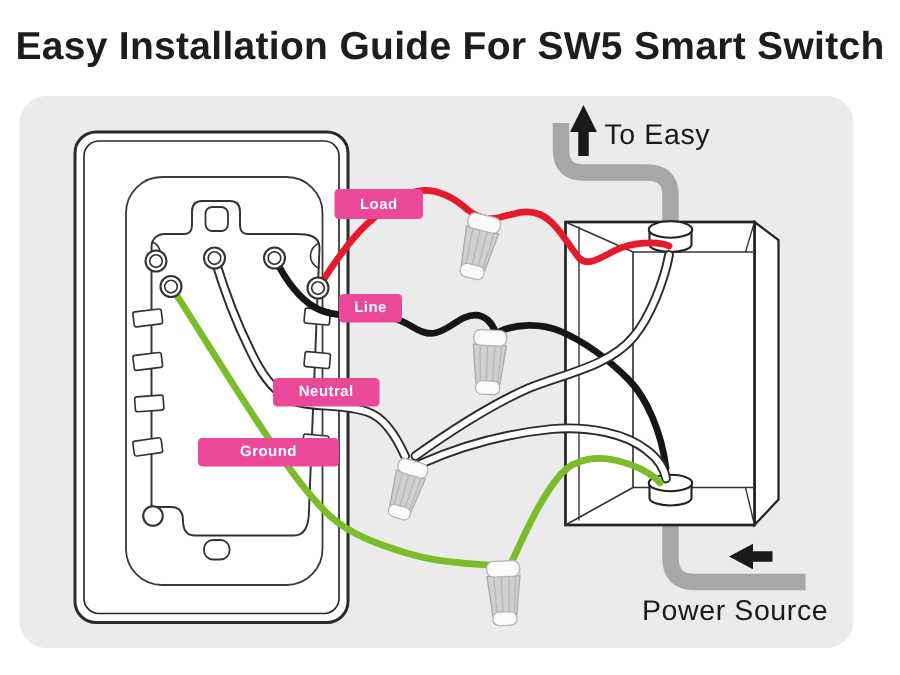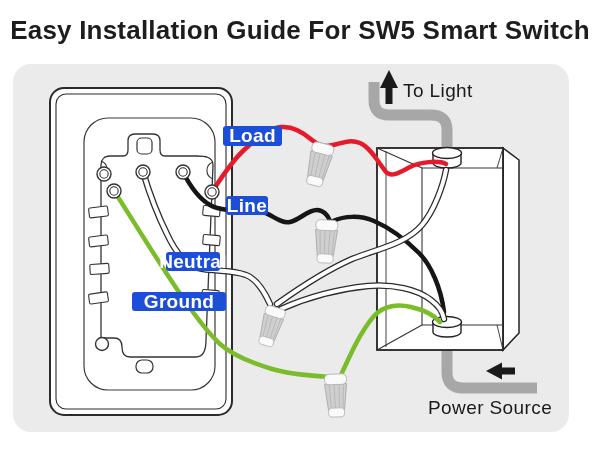--- a/index.html
+++ b/index.html
@@ -3,26 +3,26 @@
 <meta charset="utf-8">
 <style>
   html,body{margin:0;padding:0;background:#ffffff;}
   .stage{position:relative;width:600px;height:450px;overflow:hidden;
          font-family:"Liberation Sans",sans-serif;background:#ffffff;}
   .title{position:absolute;left:0;top:15px;width:600px;text-align:center;
          font-size:26px;font-weight:bold;color:#1d1d1f;letter-spacing:.2px;}
   .panel{position:absolute;left:13px;top:64px;width:556px;height:368px;
          background:#ebebeb;border-radius:18px;}
   svg.diagram{position:absolute;left:0;top:0;}
-  .badge{position:absolute;background:#1d4ed8;color:#ffffff;border-radius:3px;
-         font-size:19px;font-weight:bold;letter-spacing:.3px;
+  .badge{position:absolute;background:#ec4899;color:#ffffff;border-radius:3px;
+         font-size:10px;font-weight:bold;letter-spacing:.3px;
          display:flex;align-items:center;justify-content:center;}
   #badge-load   {left:223px;top:126px;width:59px;height:20px;}
   #badge-line   {left:226px;top:196px;width:42px;height:19px;}
-  #badge-neutral{left:166px;top:252px;width:54px;height:19px;}
+  #badge-neutral{left:182px;top:252px;width:71px;height:19px;}
   #badge-ground {left:132px;top:292px;width:94px;height:19px;}
   .note{position:absolute;color:#1a1a1a;font-size:19px;letter-spacing:.4px;}
   #note-to-light{left:403px;top:80px;}
   #note-power-source{left:428px;top:397px;}
 </style>
 </head>
 <body>
 
 <div class="stage">
 
@@ -139,16 +139,16 @@
 
     <path fill="#1a1a1a" d="M 389,70 L 380,88 L 385.5,88 L 385.5,104 L 392.5,104 L 392.5,88 L 398,88 Z"></path>
     <path fill="#1a1a1a" d="M 486,371 L 502,362.5 L 502,367.5 L 515,367.5 L 515,374.5 L 502,374.5 L 502,379.5 Z"></path>
   </svg>
 
   <div class="badge" id="badge-load">Load</div>
   <div class="badge" id="badge-line">Line</div>
   <div class="badge" id="badge-neutral">Neutral</div>
   <div class="badge" id="badge-ground">Ground</div>
 
-  <div class="note" id="note-to-light">To Light</div>
+  <div class="note" id="note-to-light">To Easy</div>
   <div class="note" id="note-power-source">Power Source</div>
 
 </div>
 
 </body></html>

